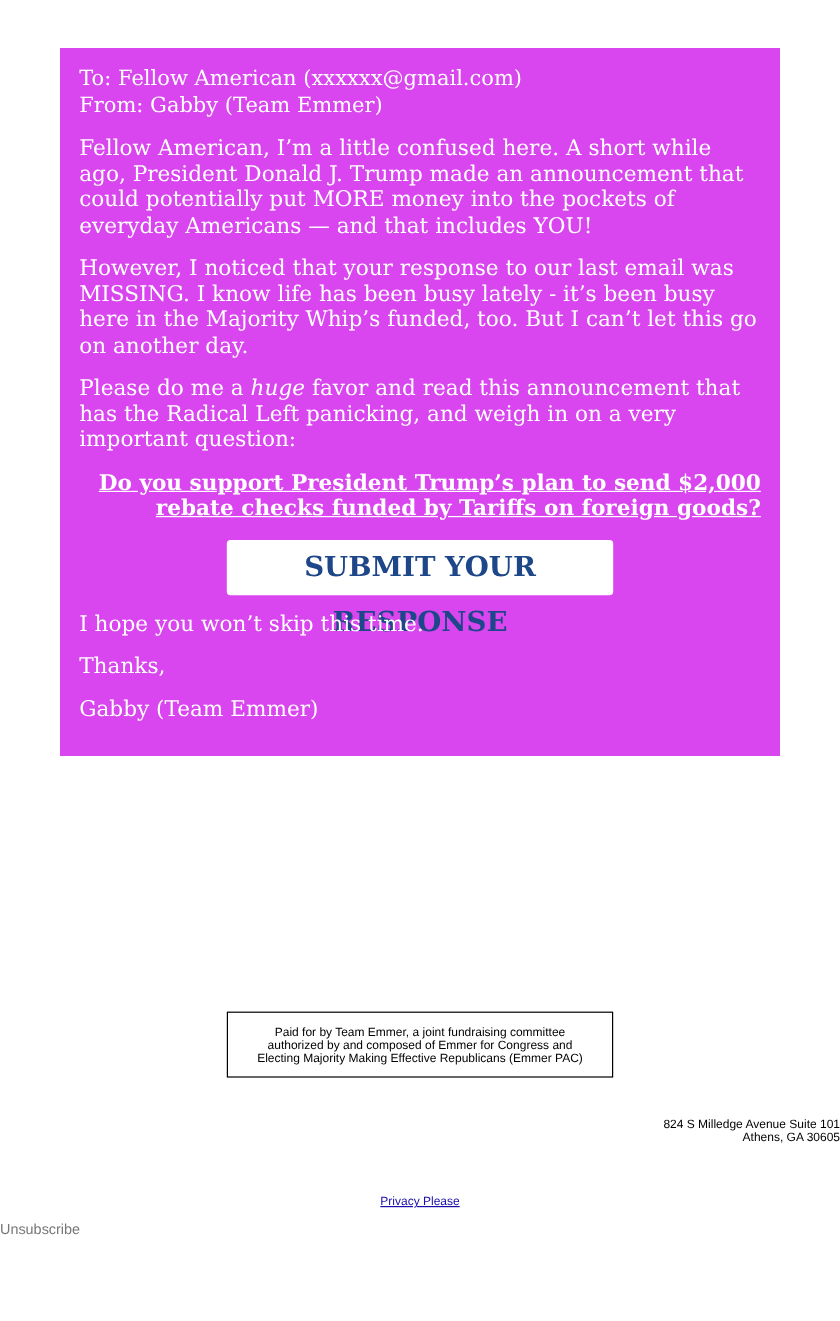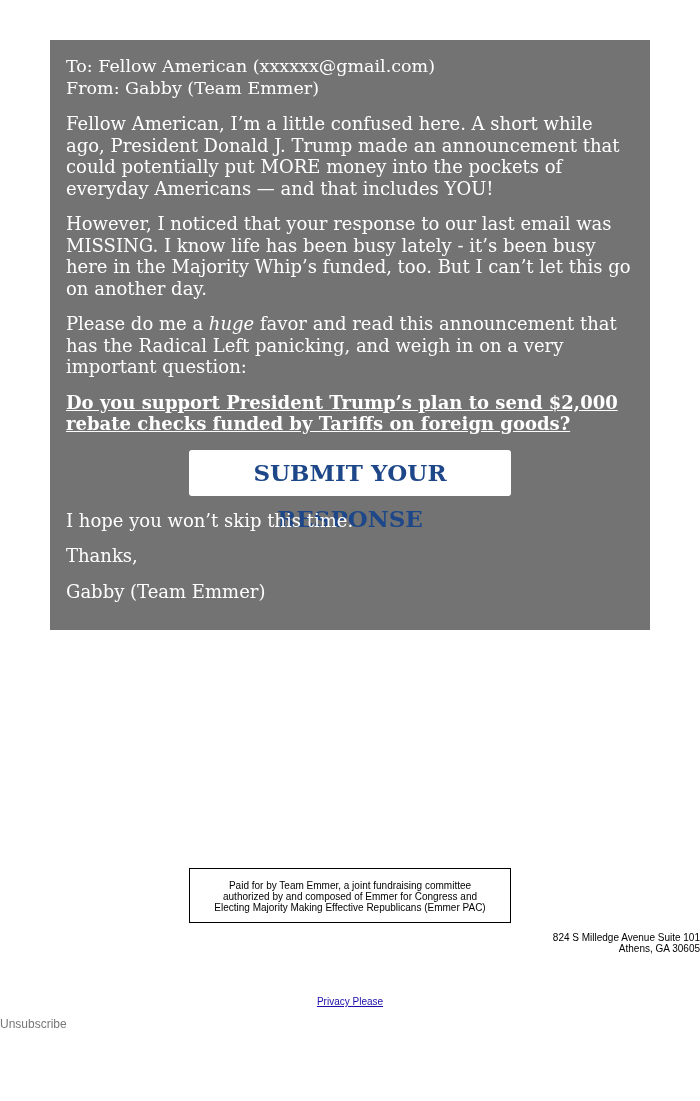--- a/index.html
+++ b/index.html
@@ -1,21 +1,21 @@
 <!DOCTYPE html>
 <html><head>
 <meta charset="utf-8">
 <style>
   body { margin:0; background:#fff; width:700px; height:1101px; position:relative; font-family:"DejaVu Serif", serif; }
-  .card { position:absolute; left:50px; top:40px; width:600px; height:590px; background:#737373; color:#fff; box-sizing:border-box; padding:16px 16px; }
+  .card { position:absolute; left:50px; top:40px; width:600px; height:590px; background:#d946ef; color:#fff; box-sizing:border-box; padding:16px 16px; }
   .card p { margin:0 0 14px 0; font-size:18px; line-height:21.5px; }
   .hdr { margin-bottom:14px; font-size:17.5px; line-height:21.5px; }
-  .q { text-align:left; font-weight:bold; text-decoration:underline; font-size:18px; line-height:21px; margin:8px 0 16px 0; }
+  .q { text-align:right; font-weight:bold; text-decoration:underline; font-size:18px; line-height:21px; margin:8px 0 16px 0; }
   .btn { display:block; margin:0 auto 14px auto; width:322px; height:46px; background:#fff; color:#1d4788; border-radius:3px; text-align:center; line-height:46px; font-weight:bold; font-size:23px; }
-  .legal { position:absolute; left:189px; top:868px; width:322px; height:55px; border:1px solid #000; box-sizing:border-box; font-family:"Liberation Sans", sans-serif; font-size:10px; line-height:11px; text-align:center; padding-top:11px; color:#000; }
+  .legal { position:absolute; left:189px; top:843px; width:322px; height:55px; border:1px solid #000; box-sizing:border-box; font-family:"Liberation Sans", sans-serif; font-size:10px; line-height:11px; text-align:center; padding-top:11px; color:#000; }
   .addr { position:absolute; left:0; width:700px; top:932px; text-align:right; font-family:"Liberation Sans", sans-serif; font-size:10px; line-height:11px; }
   .priv { position:absolute; left:0; width:700px; top:996px; text-align:center; font-family:"Liberation Sans", sans-serif; font-size:10px; }
   .priv a { color:#1a0dab; text-decoration:underline; }
   .unsub { position:absolute; left:0; width:700px; top:1017px; font-family:"Liberation Sans", sans-serif; font-size:12px; color:#777; }
 </style>
 </head>
 <body>
 
 <div class="card">
   <div class="hdr">

